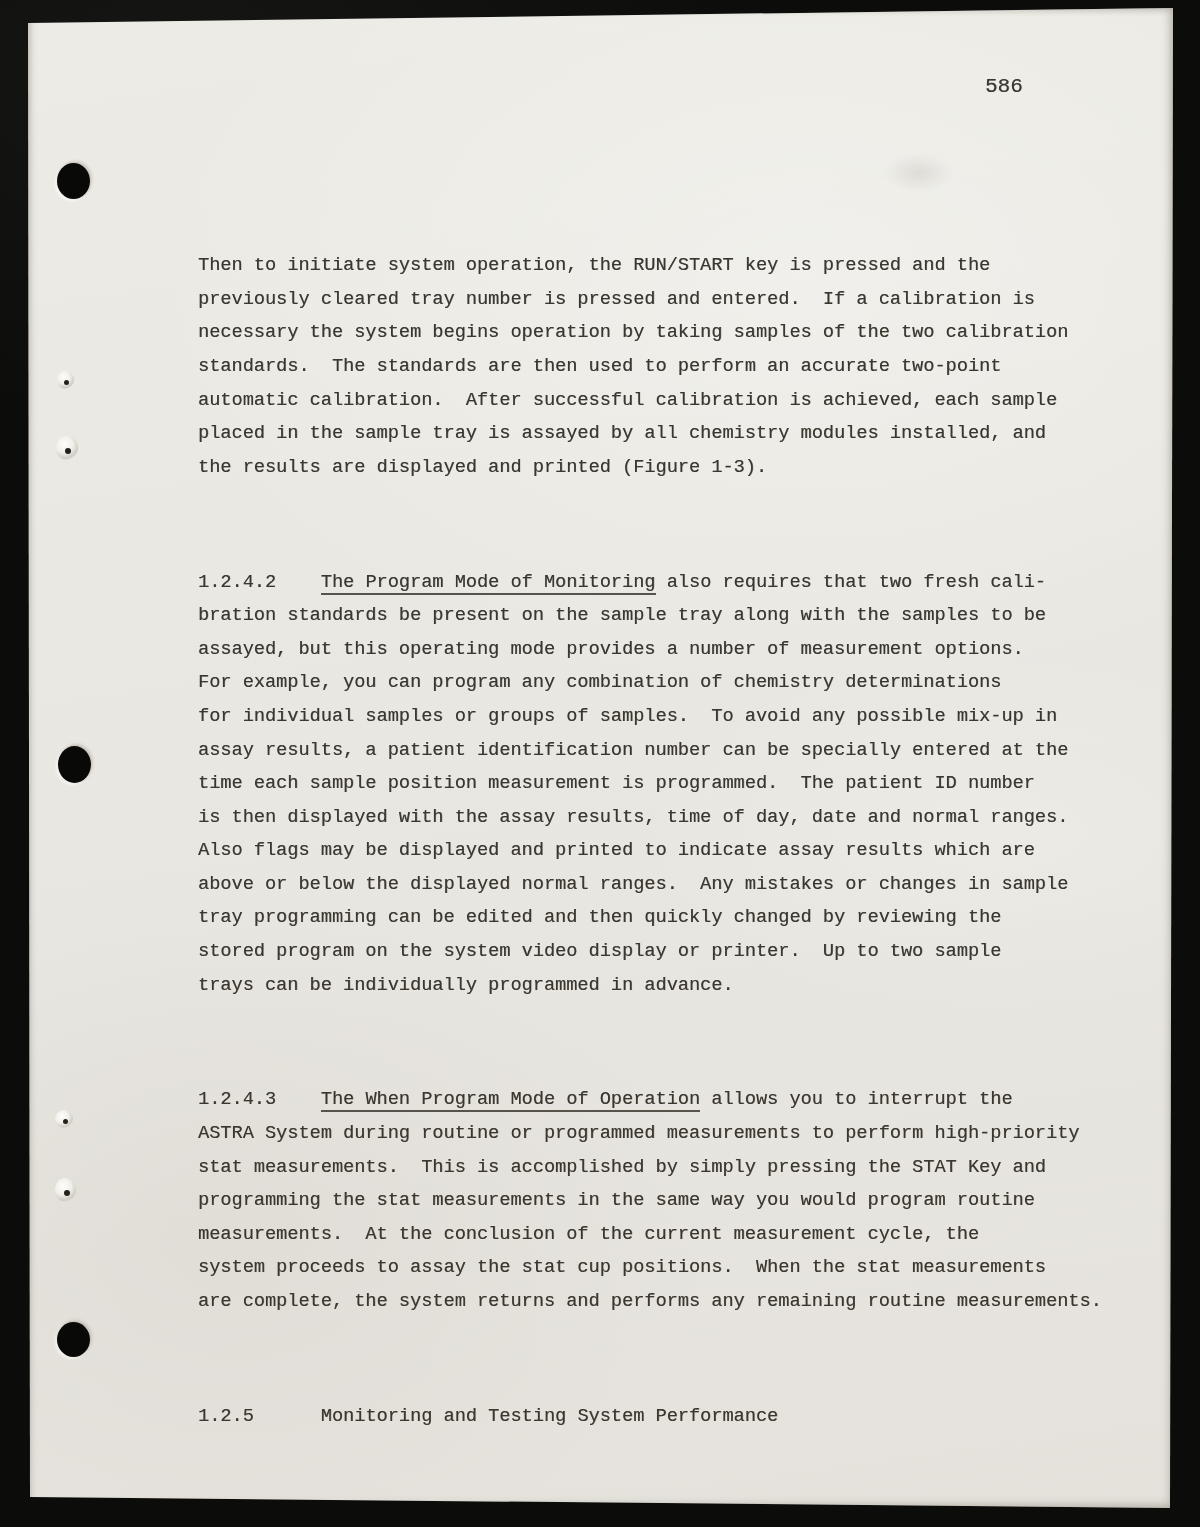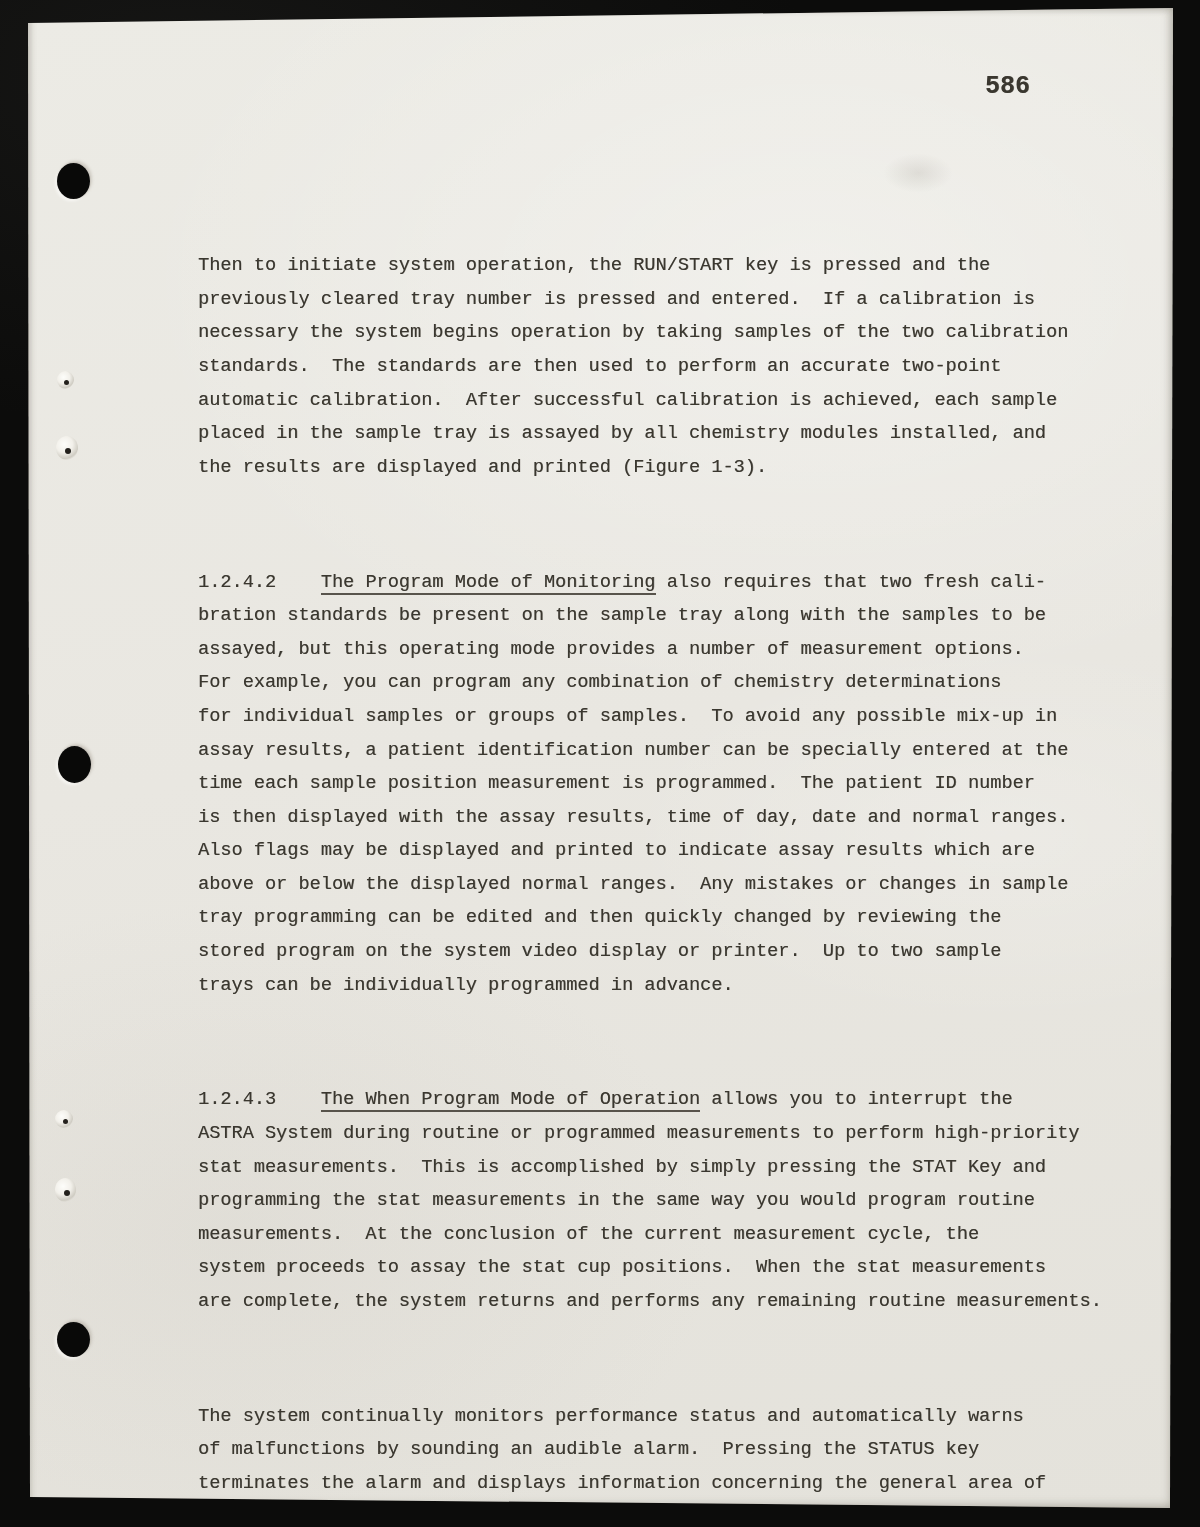--- a/index.html
+++ b/index.html
@@ -38,24 +38,23 @@
       inset 0 3px 6px rgba(150,145,134,0.18);
   }
   .ink {
     color: #3a372f;
     text-shadow: 0.4px 0 0 rgba(58,55,47,0.55);
   }
   .page-number {
     position: absolute;
     left: 957px;
     top: 62px;
-    font-size: 25px;
+    font-size: 21px;
     line-height: 33.6px;
     white-space: pre;
-    font-weight: bold;
   }
   .doc-body {
     position: absolute;
     left: 162px;
     top: 174px;
     width: 962px;
     font-size: 18.6px;
     line-height: 33.6px;
     white-space: pre;
   }
@@ -137,20 +136,21 @@
 tray programming can be edited and then quickly changed by reviewing the
 stored program on the system video display or printer.  Up to two sample
 trays can be individually programmed in advance.</span></p>
       <p><span>1.2.4.3</span><span>    </span><span class="u">The When Program Mode of Operation</span><span> allows you to interrupt the
 ASTRA System during routine or programmed measurements to perform high-priority
 stat measurements.  This is accomplished by simply pressing the STAT Key and
 programming the stat measurements in the same way you would program routine
 measurements.  At the conclusion of the current measurement cycle, the
 system proceeds to assay the stat cup positions.  When the stat measurements
 are complete, the system returns and performs any remaining routine measurements.</span></p>
+      <p><span>1.2.5</span><span>      </span><span>Monitoring and Testing System Performance</span></p>
       <p>The system continually monitors performance status and automatically warns
 of malfunctions by sounding an audible alarm.  Pressing the STATUS key
 terminates the alarm and displays information concerning the general area of
 malfunction--such as a transport malfunction involving the crane mechanism,
 or a failure of one or more channels to calibrate.  Further analysis of
 difficulties with individual chemistry modules is made by using the system
 chemistry channel diagnostic capability.</p>
       
     </div>
   </div>

